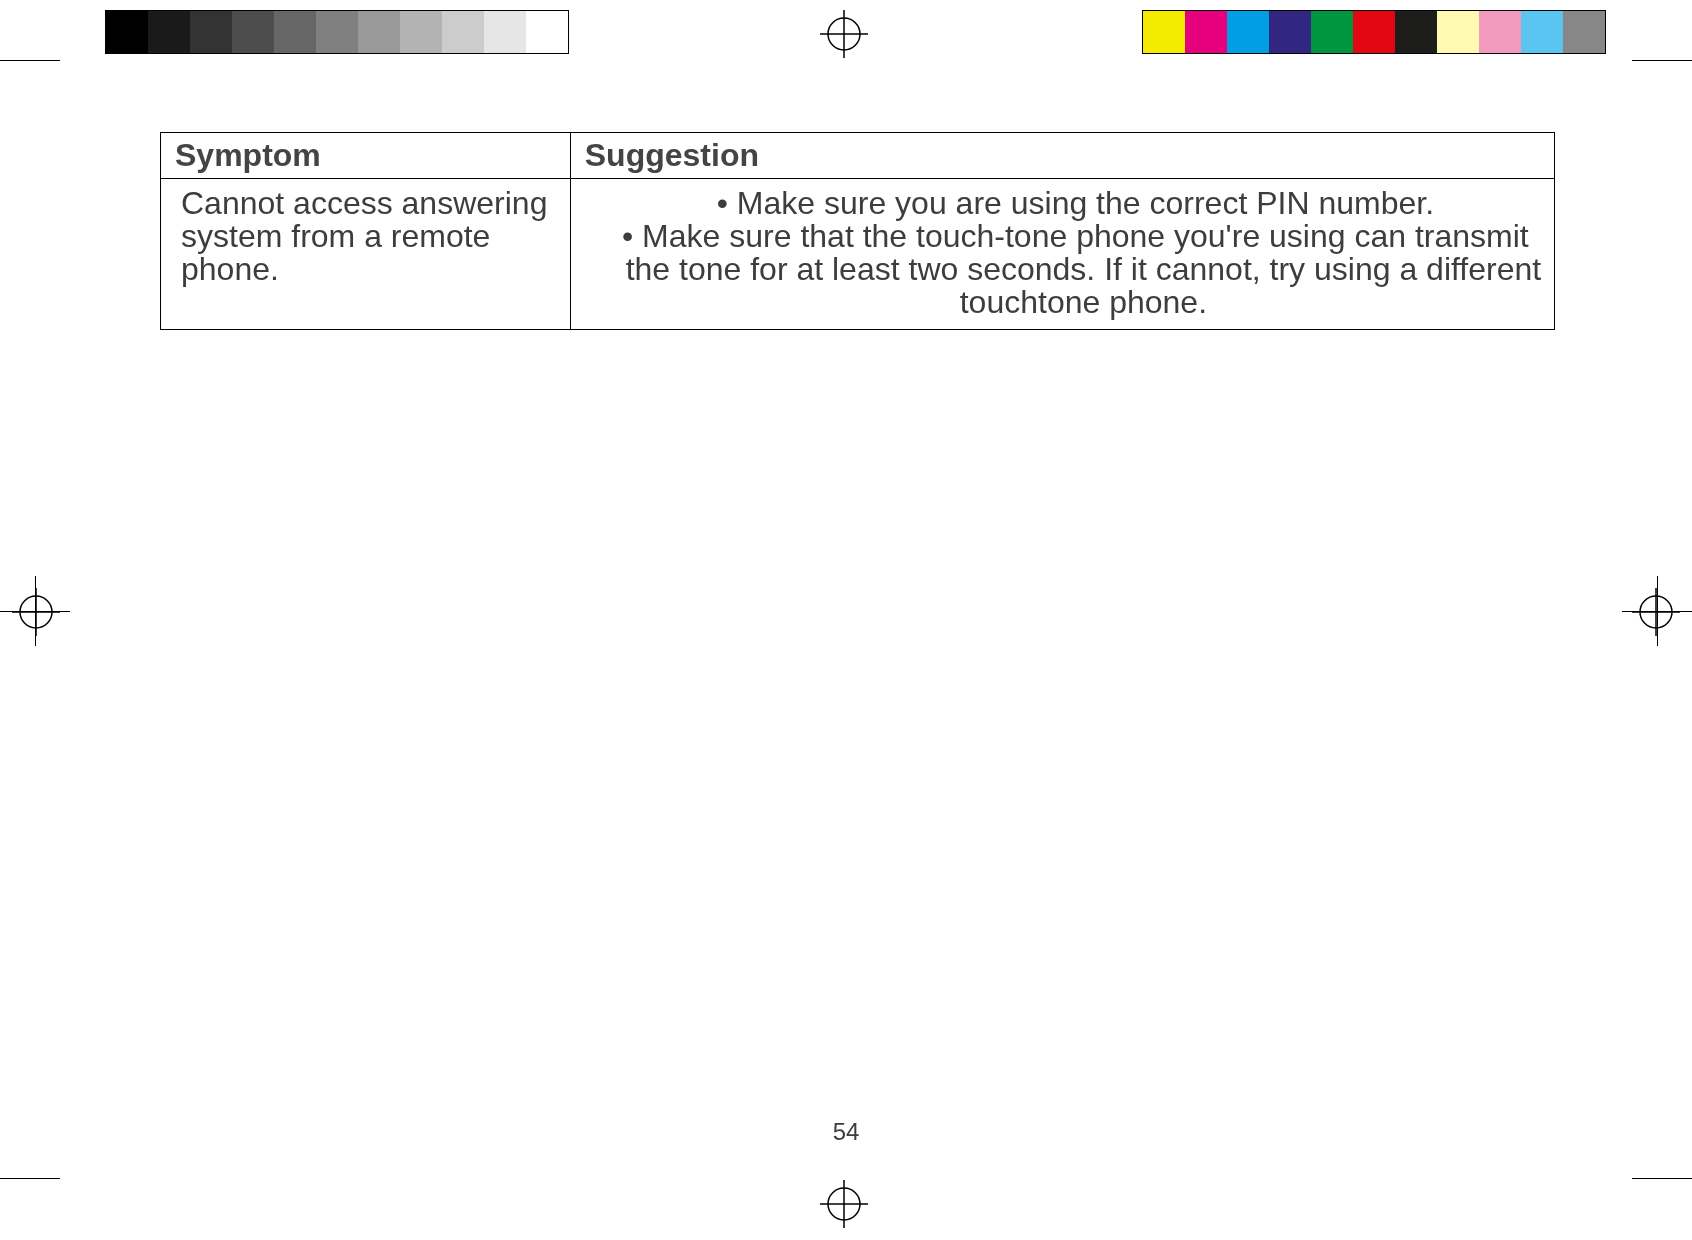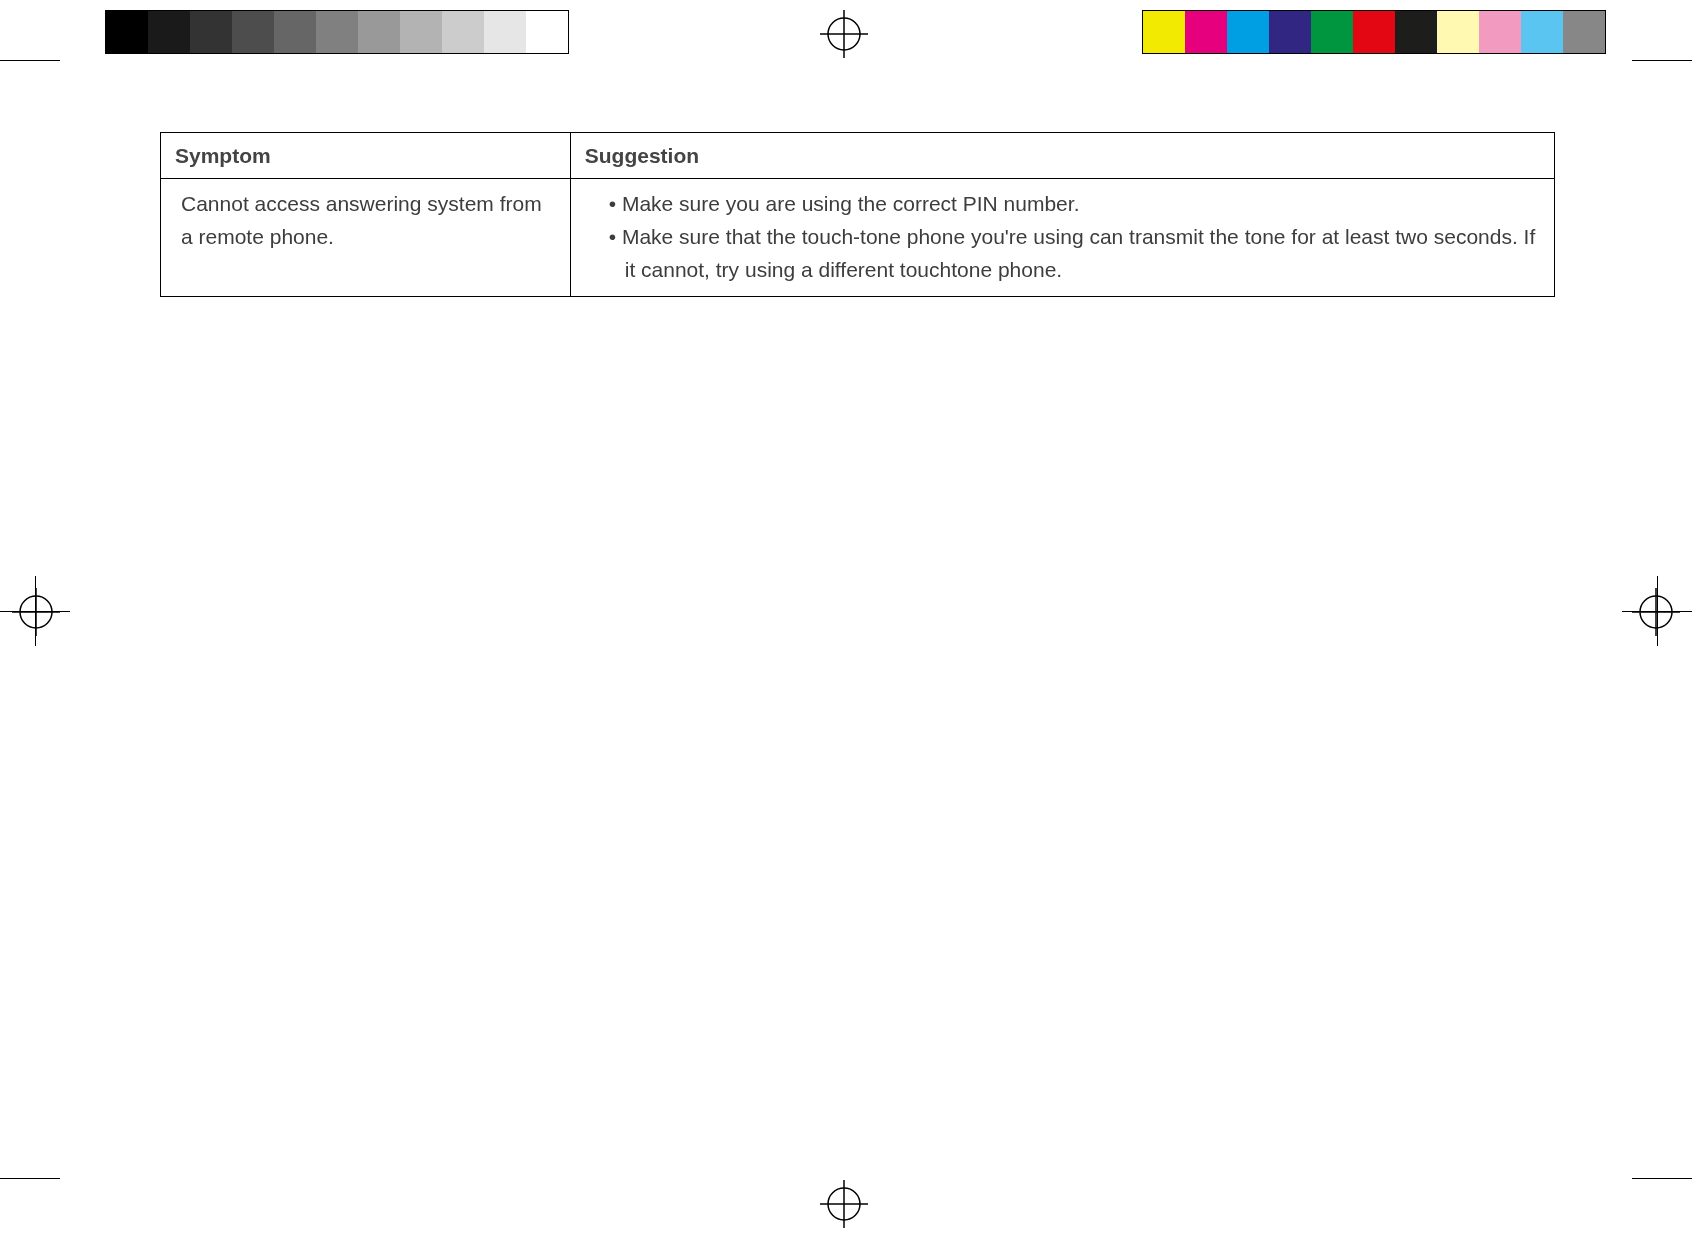--- a/index.html
+++ b/index.html
@@ -18,26 +18,26 @@
   
   .colorbar { position: absolute; top: 10px; left: 1142px; display: flex; border: 1px solid #000; }
   .colorbar .sw { width: 42px; height: 42px; }
 
   
   .reg { position: absolute; width: 48px; height: 48px; }
   .reg svg { width: 48px; height: 48px; display: block; }
 
   
   .tbl { position: absolute; top: 132px; left: 160px; width: 1395px; border-collapse: collapse; }
-  .tbl th, .tbl td { border: 1.5px solid #000; vertical-align: top; font-size: 21px; line-height: 33px; }
+  .tbl th, .tbl td { border: 1.5px solid #000; vertical-align: top; font-size: 32px; line-height: 33px; }
   .tbl th { font-weight: 700; text-align: left; padding: 6px 10px 6px 14px; }
   .tbl td { padding: 8px 12px 10px 20px; font-weight: 400; color: #3d3d3d; }
   .col-symptom { width: 410px; }
   .col-suggestion { width: 985px; }
-  .suggestion-list { list-style: none; padding-left: 18px; }
+  .suggestion-list { list-style: none; padding-left: 18px; text-align: center; }
   .suggestion-list li { position: relative; padding-left: 0; text-indent: -16px; margin-left: 16px; }
   .suggestion-list li::before { content: "• "; }
 
   
   .pagenum { position: absolute; left: 0; width: 1692px; top: 1118px; text-align: center; font-size: 24px; color: #3d3d3d; }
 </style>
 </head>
 <body>
 
 <div class="page">
@@ -128,14 +128,15 @@
         <td>
           <ul class="suggestion-list">
             <li>Make sure you are using the correct PIN number.</li>
             <li>Make sure that the touch-tone phone you're using can transmit the tone for at least two seconds. If it cannot, try using a different touchtone phone.</li>
           </ul>
         </td>
       </tr>
     </tbody>
   </table>
 
+  <div class="pagenum">54</div>
 
 </div>
 
 </body></html>

